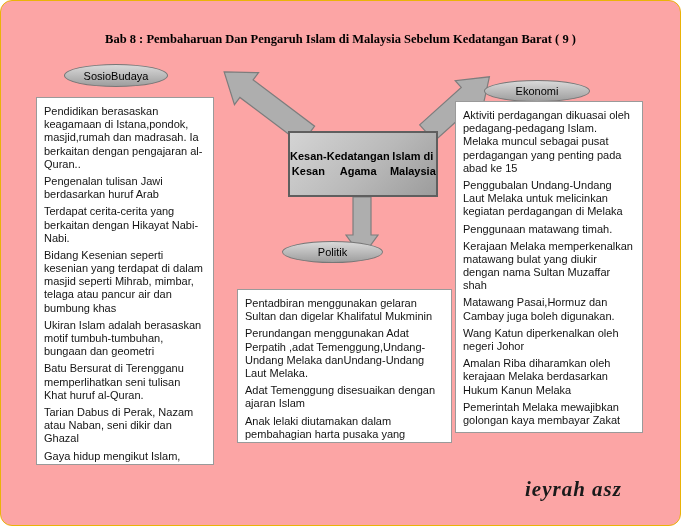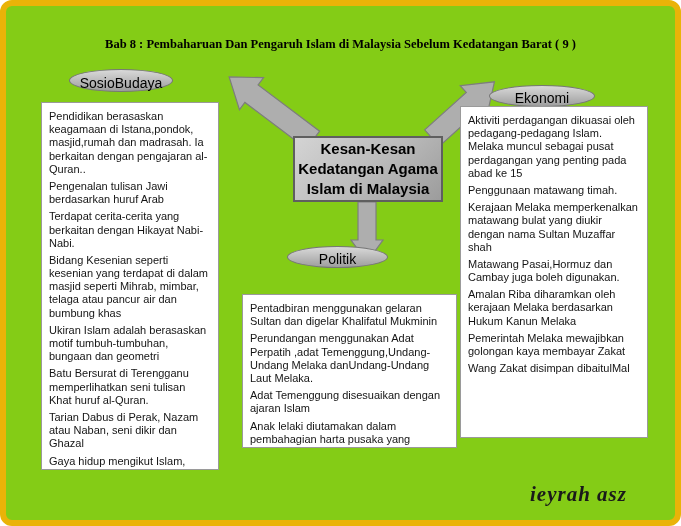--- a/index.html
+++ b/index.html
@@ -9,22 +9,22 @@
   }
   body {
     font-family: "Liberation Sans", sans-serif;
     color: var(--text-color, #111);
   }
   .slide {
     position: relative;
     width: 681px;
     height: 526px;
     box-sizing: border-box;
-    background: #84cc16;
-    border: 6px solid #eab308;
+    background: #fca5a5;
+    border: 1px solid #eab308;
     border-radius: 12px;
     overflow: hidden;
   }
   .title {
     position: absolute;
     left: 0;
     right: 0;
     top: 31px;
     text-align: center;
     font-family: "Liberation Serif", serif;
@@ -43,40 +43,39 @@
     stroke: var(--arrow-border, #7d7d7d);
     stroke-width: 1.2;
   }
   .oval {
     position: absolute;
     box-sizing: border-box;
     border: 1px solid var(--shape-border, #777);
     border-radius: 50%;
     background: linear-gradient(180deg, var(--shape-fill-light, #d9d9d9), var(--shape-fill-dark, #9e9e9e));
     display: flex;
-    align-items: flex-end;
+    align-items: center;
     justify-content: center;
-    font-size: 14px;
+    font-size: 11px;
     color: #000;
   }
   .center-box {
     position: absolute;
     left: 287px;
     top: 130px;
     width: 150px;
     height: 66px;
     box-sizing: border-box;
     border: 2px solid #5f5f5f;
     background: linear-gradient(135deg, #d4d4d4 0%, #b9b9b9 55%, #9c9c9c 100%);
     display: flex;
-    flex-direction: column;
     align-items: center;
     justify-content: center;
     font-weight: bold;
-    font-size: 15px;
+    font-size: 11px;
     line-height: 1.35;
     text-align: center;
     color: #000;
   }
   .box {
     position: absolute;
     box-sizing: border-box;
     background: #ffffff;
     border: 1px solid var(--box-border, #9a9a9a);
     padding: 7px 7px 4px 7px;
@@ -150,23 +149,25 @@
     <p>Bidang Kesenian seperti kesenian yang terdapat di dalam masjid seperti Mihrab, mimbar, telaga atau pancur air dan bumbung khas</p>
     <p>Ukiran Islam adalah berasaskan motif tumbuh-tumbuhan, bungaan dan geometri</p>
     <p>Batu Bersurat di Terengganu memperlihatkan seni tulisan Khat huruf al-Quran.</p>
     <p>Tarian Dabus di Perak, Nazam atau Naban, seni dikir dan Ghazal</p>
     <p>Gaya hidup mengikut Islam, amalan protokolmengikut kerajaan Bani Umaiyah.</p>
     <p>Amalan hormat-menghormati</p>
   </div>
 
   <div class="box box-right">
     <p>Aktiviti perdagangan dikuasai oleh pedagang-pedagang Islam. Melaka muncul sebagai pusat perdagangan yang penting pada abad ke 15</p>
+    <p>Penggubalan Undang-Undang Laut Melaka untuk melicinkan kegiatan perdagangan di Melaka</p>
     <p>Penggunaan matawang timah.</p>
     <p>Kerajaan Melaka memperkenalkan matawang bulat yang diukir dengan nama Sultan Muzaffar shah</p>
     <p>Matawang Pasai,Hormuz dan Cambay juga boleh digunakan.</p>
+    <p>Wang Katun diperkenalkan oleh negeri Johor</p>
     <p>Amalan Riba diharamkan oleh kerajaan Melaka berdasarkan Hukum Kanun Melaka</p>
     <p>Pemerintah Melaka mewajibkan golongan kaya membayar Zakat</p>
     <p>Wang Zakat disimpan dibaitulMal</p>
   </div>
 
   <div class="box box-bottom">
     <p>Pentadbiran menggunakan gelaran Sultan dan digelar Khalifatul Mukminin</p>
     <p>Perundangan menggunakan Adat Perpatih ,adat Temenggung,Undang-Undang Melaka danUndang-Undang Laut Melaka.</p>
     <p>Adat Temenggung disesuaikan dengan ajaran Islam</p>
     <p>Anak lelaki diutamakan dalam pembahagian harta pusaka yang bertetapan dengan faraid Islam.</p>

